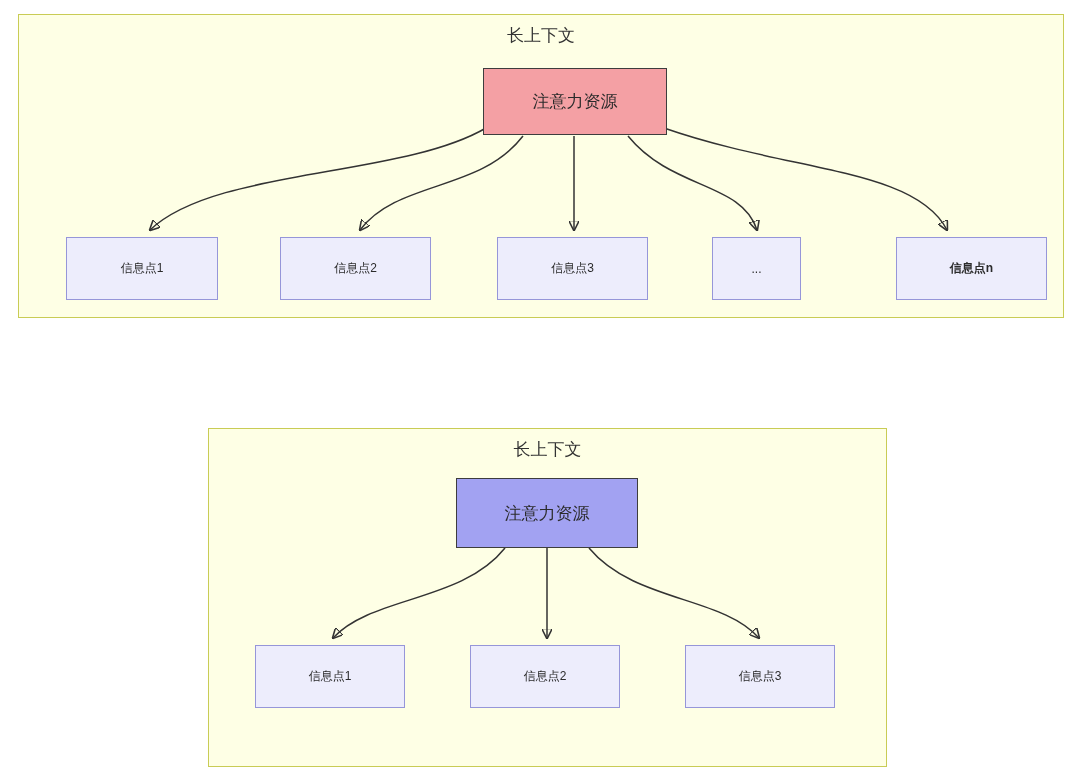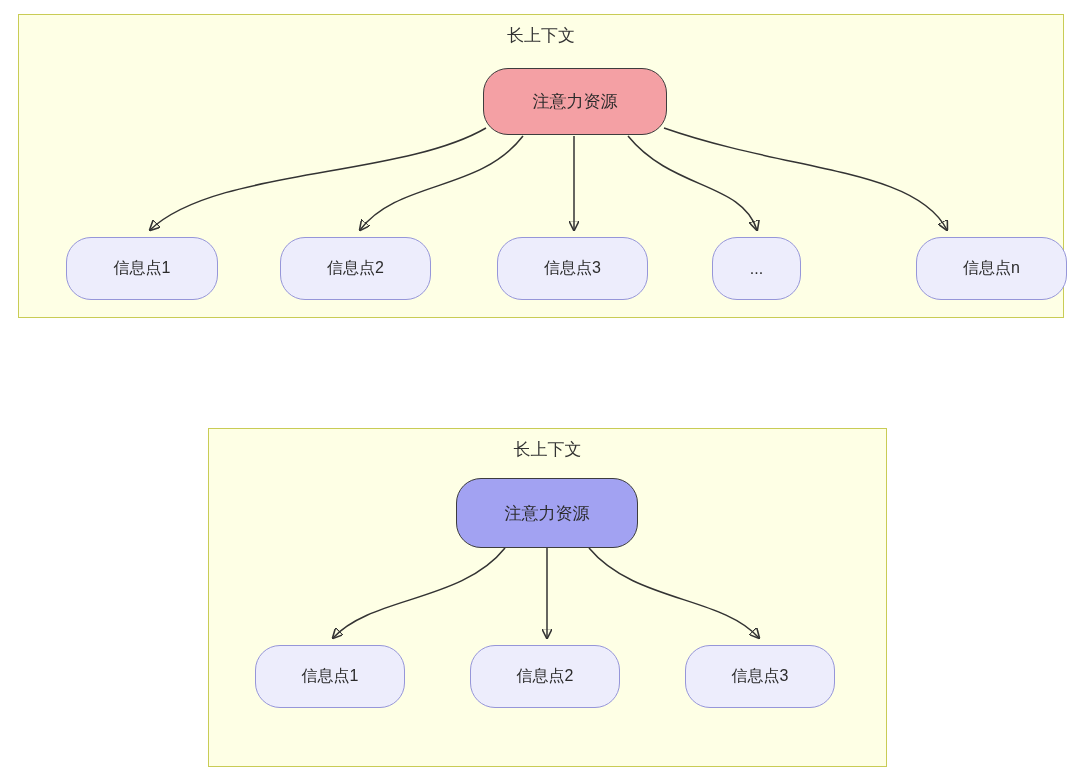--- a/index.html
+++ b/index.html
@@ -27,34 +27,33 @@
     color: #333333;
   }
   .node {
     position: absolute;
     display: flex;
     align-items: center;
     justify-content: center;
     font-size: 17px;
     color: #2b2b2b;
     text-align: center;
-    border-radius: 25px;
   }
   .attention-long {
     background: #f4a0a4;
     border: 1.5px solid #3d3d3d;
   }
   .attention-short {
     background: #a2a2f2;
     border: 1.5px solid #3d3d3d;
   }
   .info-box {
     background: #ededfc;
     border: 1px solid #9696d9;
-    font-size: 16px;
+    font-size: 12px;
   }
   svg.arrows {
     position: absolute;
     left: 0;
     top: 0;
     width: 1080px;
     height: 774px;
     pointer-events: none;
   }
   svg.arrows path {
@@ -103,21 +102,21 @@
   </div>
   <div class="node info-box" style="left:280px; top:237px; width:151px; height:63px;">
     <span>信息点2</span>
   </div>
   <div class="node info-box" style="left:497px; top:237px; width:151px; height:63px;">
     <span>信息点3</span>
   </div>
   <div class="node info-box" style="left:712px; top:237px; width:89px; height:63px;">
     <span>...</span>
   </div>
-  <div class="node info-box" style="left:916px; top:237px; width:151px; height:63px;">
+  <div class="node info-box" style="left:896px; top:237px; width:151px; height:63px;font-weight:bold;">
     <span>信息点n</span>
   </div>
 
   <div class="node attention-short" style="left:456px; top:478px; width:182px; height:70px;">
     <span>注意力资源</span>
   </div>
 
   <div class="node info-box" style="left:255px; top:645px; width:150px; height:63px;">
     <span>信息点1</span>
   </div>

